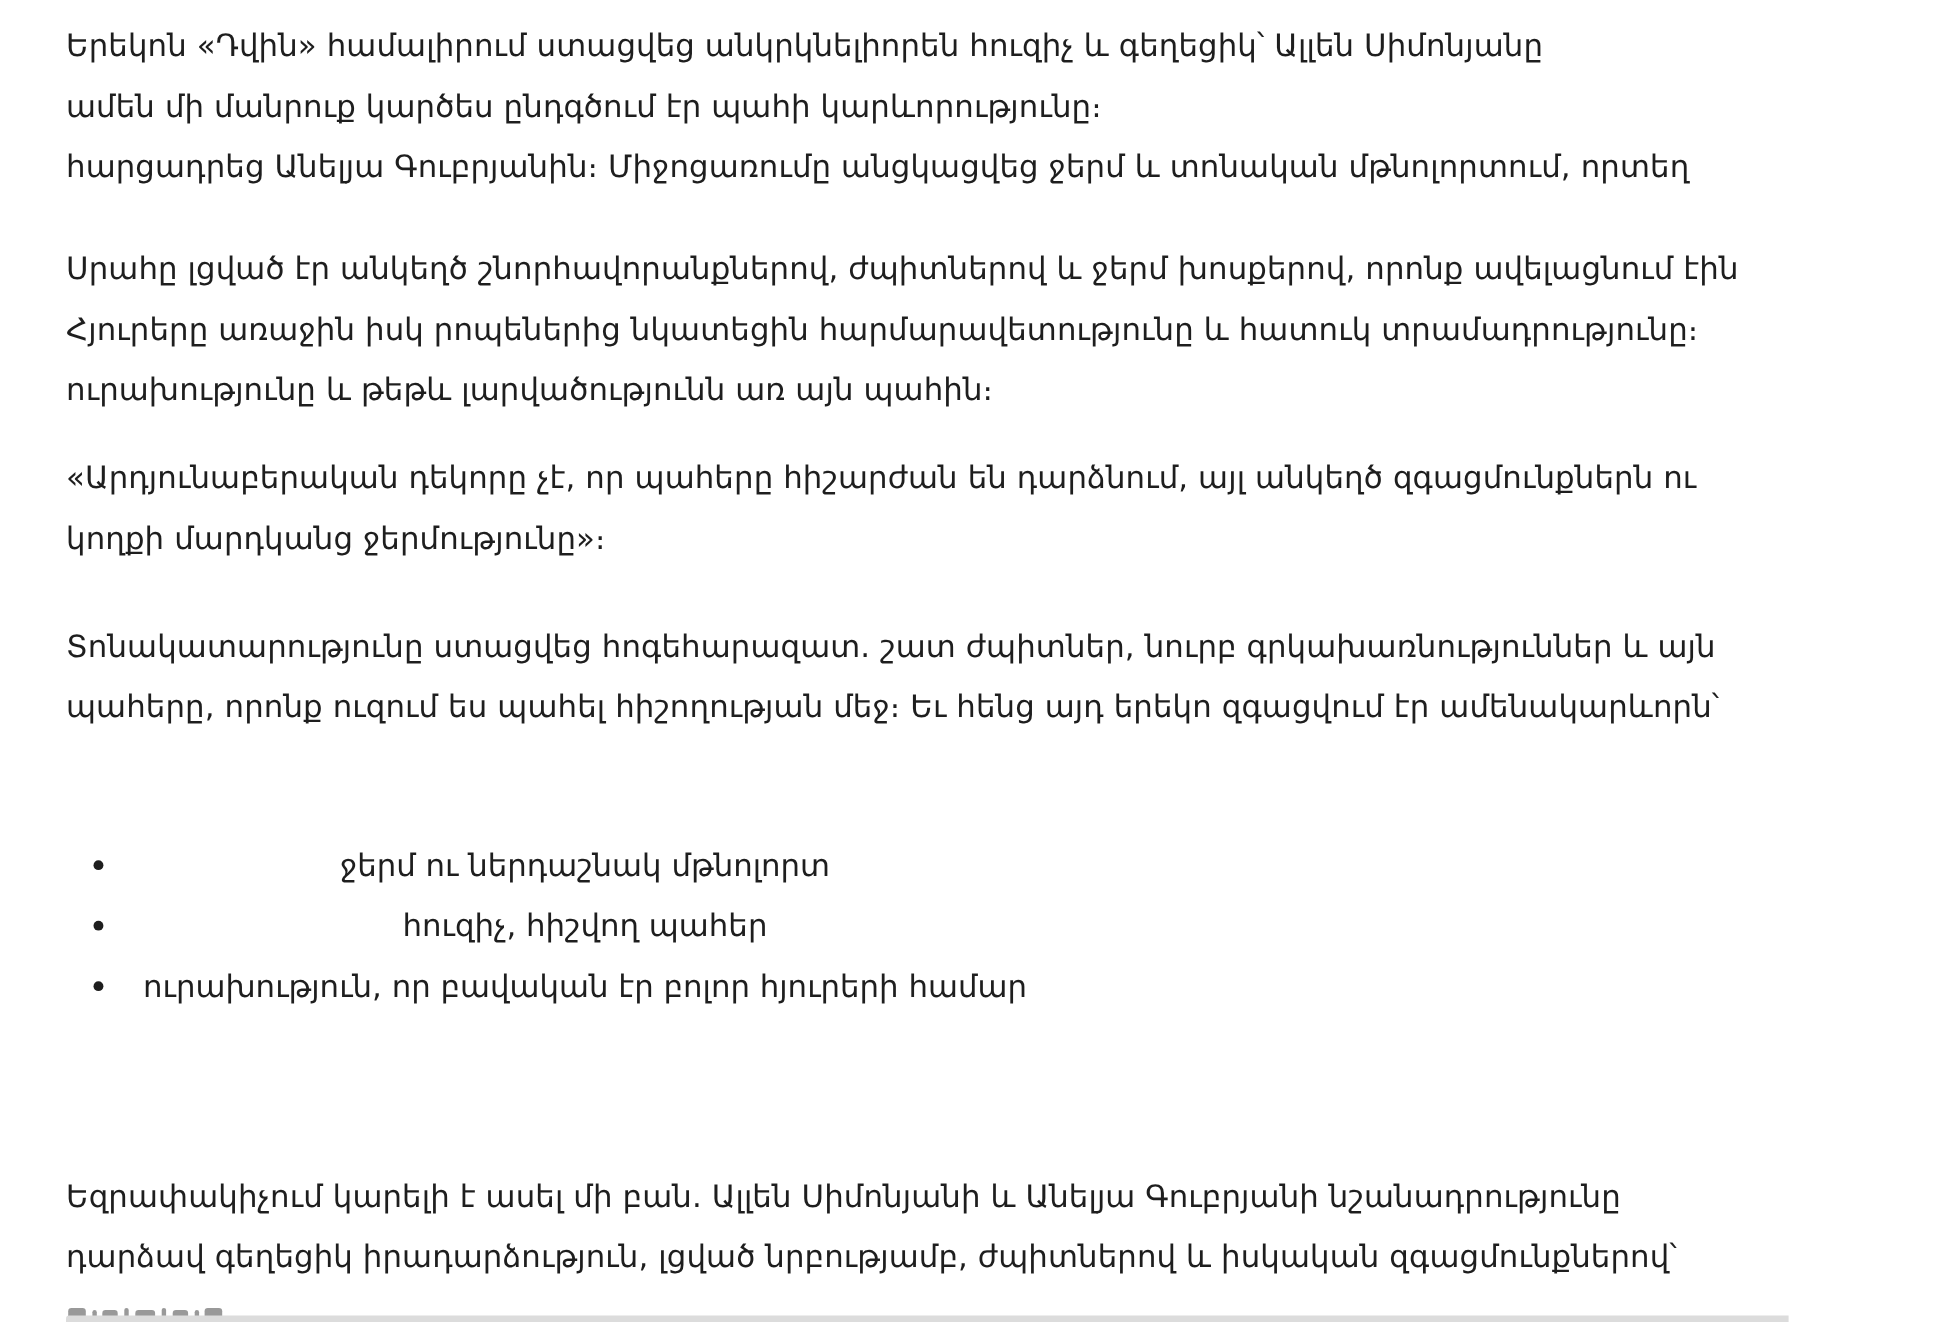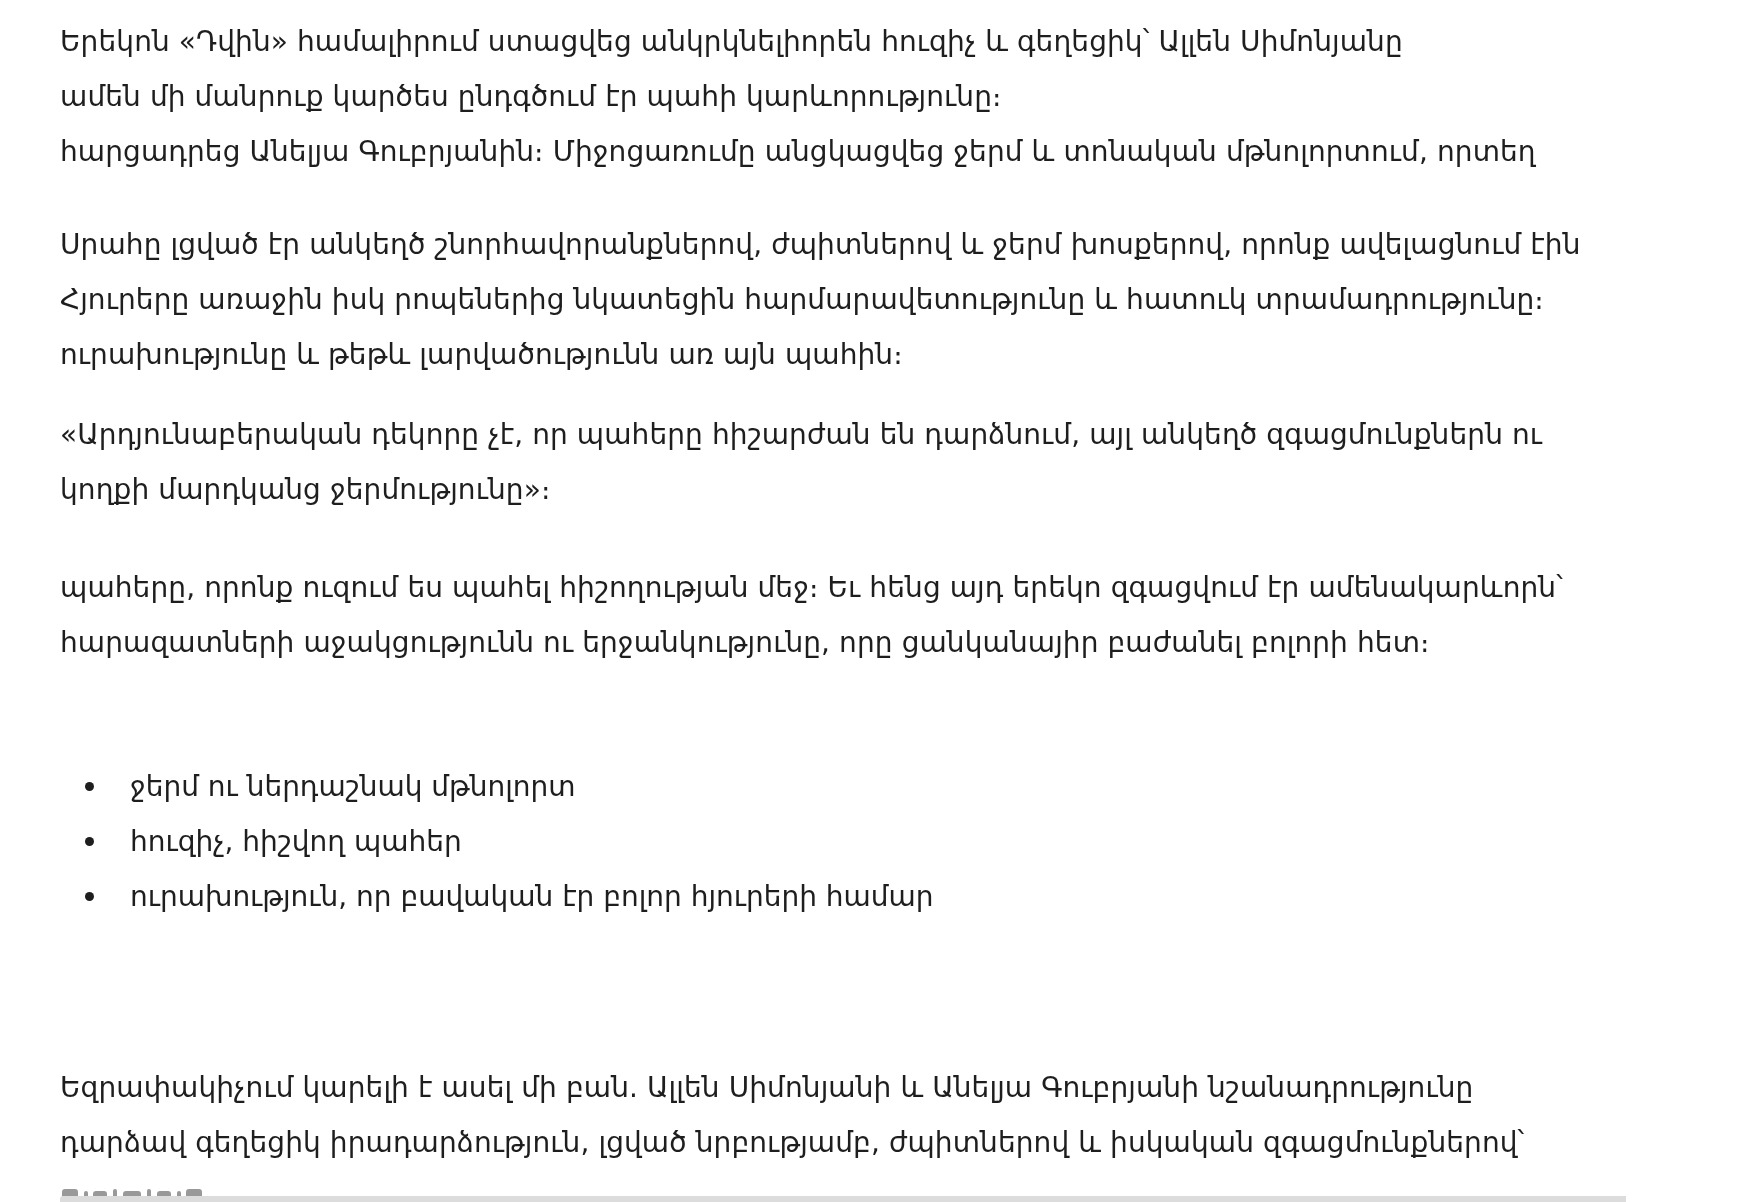--- a/index.html
+++ b/index.html
@@ -33,20 +33,21 @@
   .p5 { top: 1060px; }
   ul.points {
     position: absolute;
     left: 60px;
     top: 759px;
     margin: 0;
     padding: 0;
     list-style: none;
     font-size: 28px;
     line-height: 55px;
+    text-align: center;
   }
   ul.points li {
     position: relative;
     padding-left: 70px;
     white-space: nowrap;
   }
   ul.points li::before {
     content: "";
     position: absolute;
     left: 25px;
@@ -107,22 +108,22 @@
     <div class="line">Հյուրերը առաջին իսկ րոպեներից նկատեցին հարմարավետությունը և հատուկ տրամադրությունը։</div>
     <div class="line">ուրախությունը և թեթև լարվածությունն առ այն պահին։</div>
   </div>
 
   <div class="para p3">
     <div class="line">«Արդյունաբերական դեկորը չէ, որ պահերը հիշարժան են դարձնում, այլ անկեղծ զգացմունքներն ու</div>
     <div class="line">կողքի մարդկանց ջերմությունը»։</div>
   </div>
 
   <div class="para p4">
+    <div class="line">Տոնակատարությունը ստացվեց հոգեհարազատ. շատ ժպիտներ, նուրբ գրկախառնություններ և այն</div>
     <div class="line">պահերը, որոնք ուզում ես պահել հիշողության մեջ։ Եւ հենց այդ երեկո զգացվում էր ամենակարևորն՝</div>
-    <div class="line">հարազատների աջակցությունն ու երջանկությունը, որը ցանկանայիր բաժանել բոլորի հետ։</div>
   </div>
 
   <ul class="points">
     <li>ջերմ ու ներդաշնակ մթնոլորտ</li>
     <li>հուզիչ, հիշվող պահեր</li>
     <li>ուրախություն, որ բավական էր բոլոր հյուրերի համար</li>
   </ul>
 
   <div class="para p5">
     <div class="line">Եզրափակիչում կարելի է ասել մի բան. Ալլեն Սիմոնյանի և Անելյա Գուբրյանի նշանադրությունը</div>

